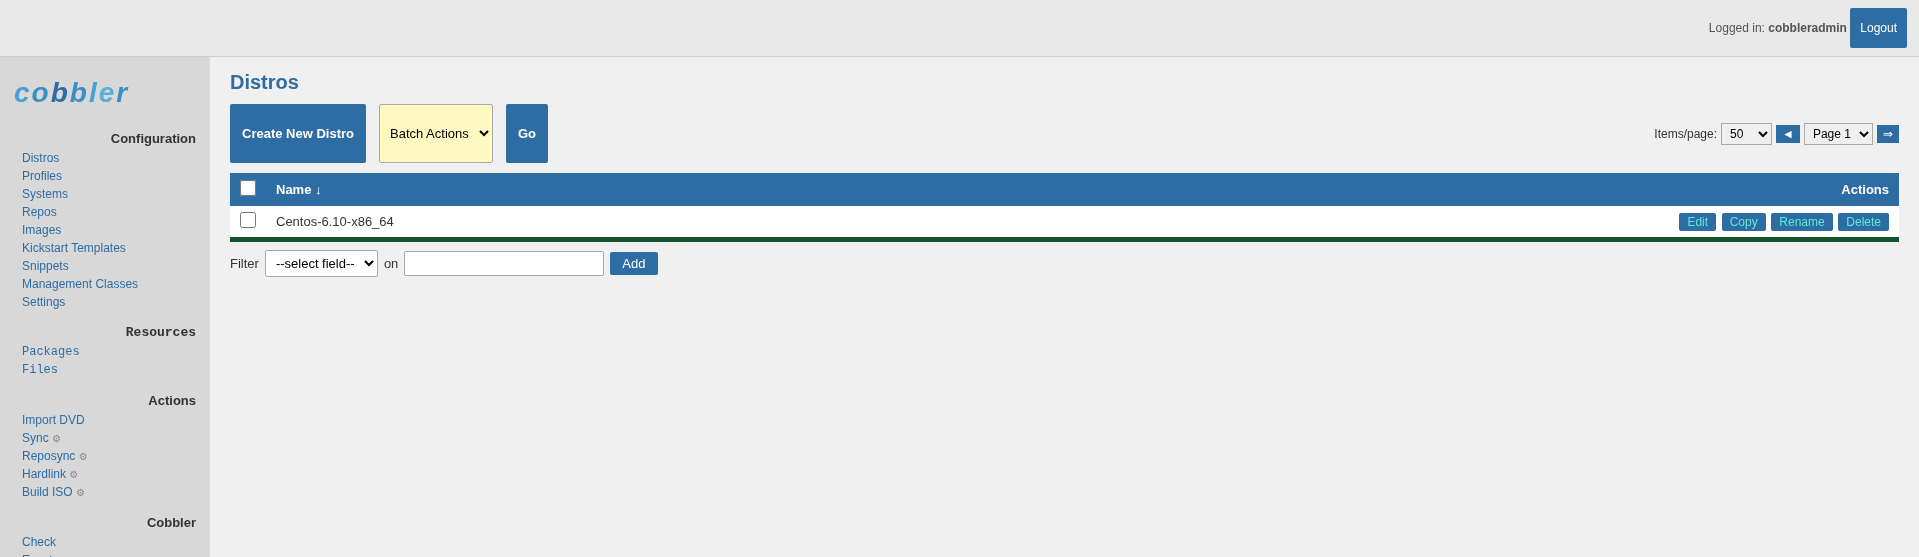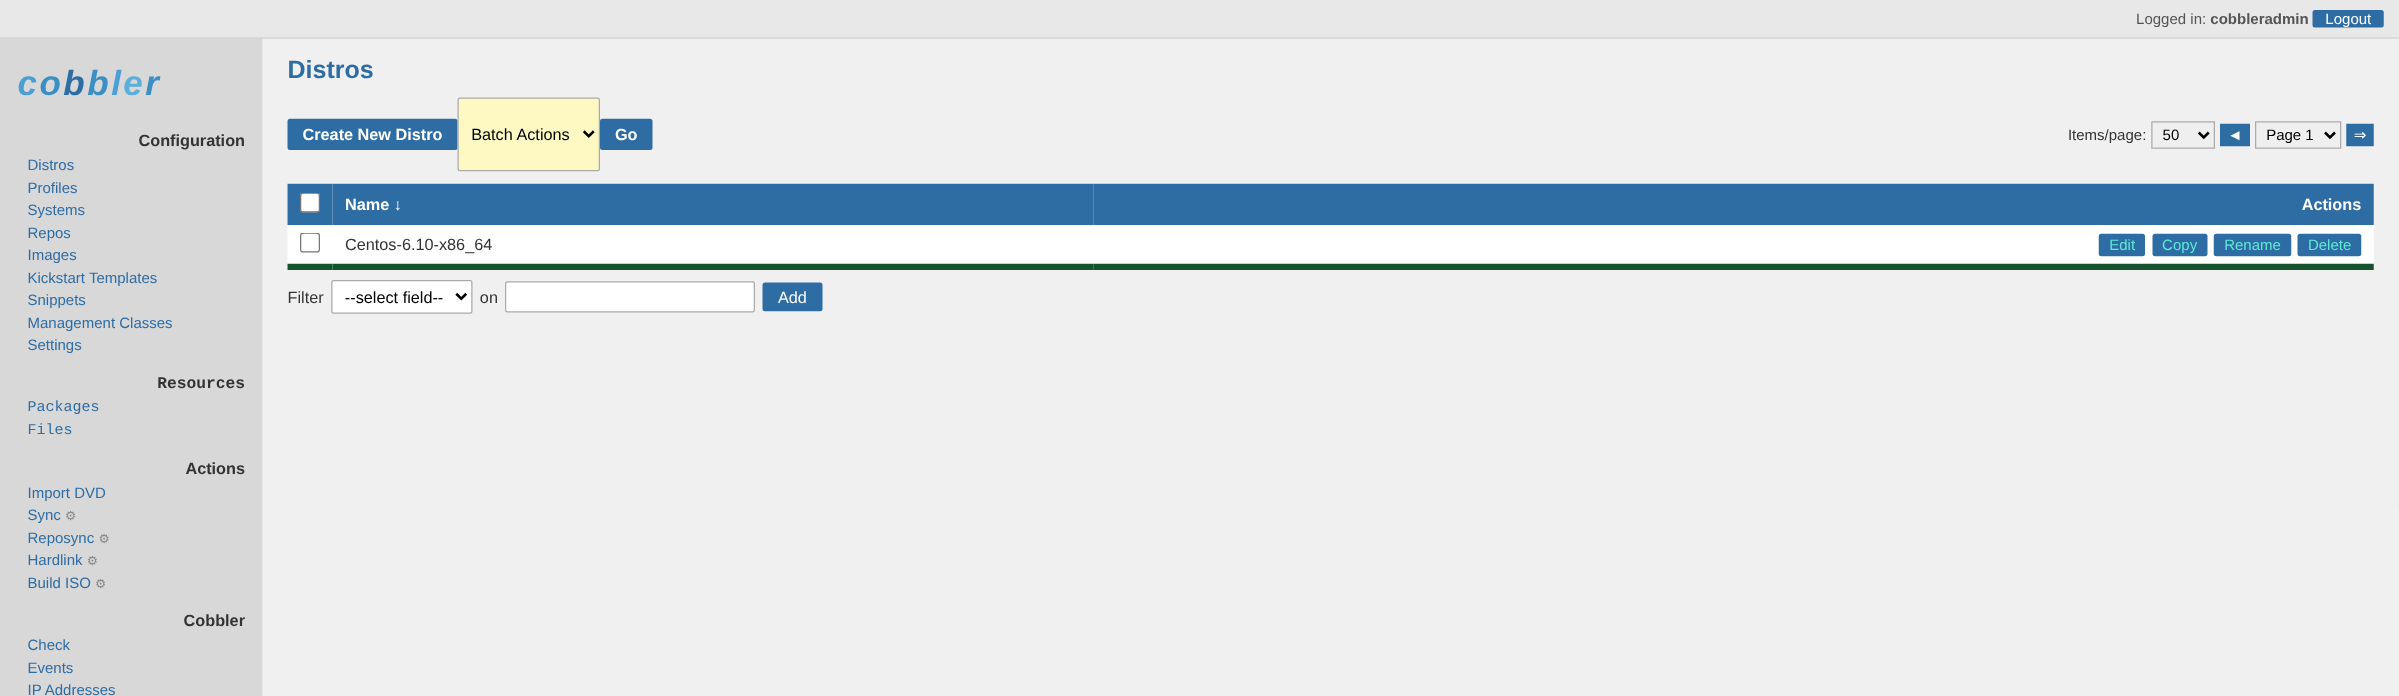--- a/index.html
+++ b/index.html
@@ -17,21 +17,21 @@
       text-align: right;
       padding: 8px 12px;
       font-size: 12px;
       color: #555;
       border-bottom: 1px solid #ccc;
     }
     #topbar .logout-btn {
       background: #2e6da4;
       color: white;
       border: none;
-      padding: 0 10px;
+      padding: 13px 10px;
       cursor: pointer;
       font-size: 12px;
       border-radius: 2px;
     }
 
     
     #layout {
       display: flex;
       min-height: calc(557px - 32px);
     }
@@ -85,22 +85,21 @@
     .page-title {
       font-size: 20px;
       font-weight: bold;
       color: #2e6da4;
       margin-bottom: 10px;
     }
 
     
     .toolbar {
       display: flex;
-      align-items: center;
-      gap: 0;
+      gap: 13px;
       margin-bottom: 10px;
     }
     .btn-create {
       background: #2e6da4;
       color: white;
       border: none;
       padding: 5px 12px;
       cursor: pointer;
       font-size: 13px;
       font-weight: bold;

